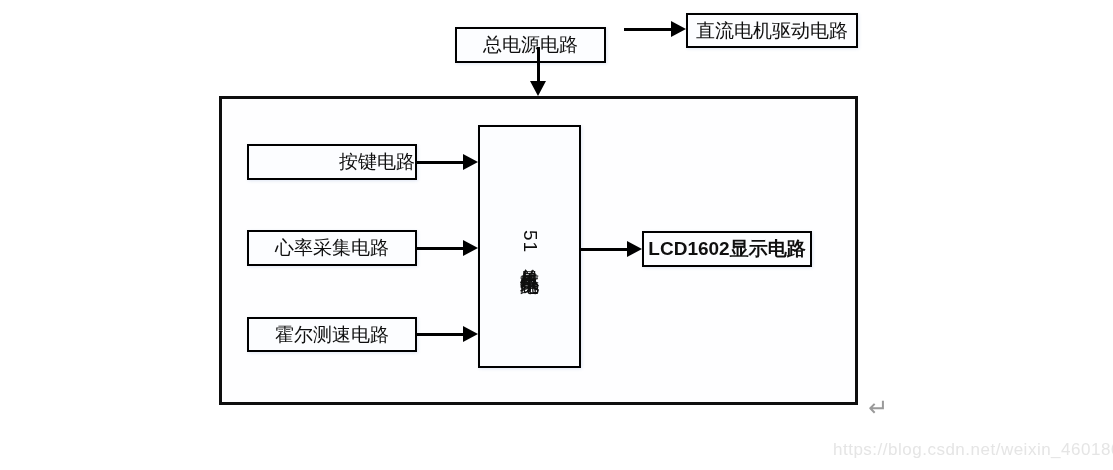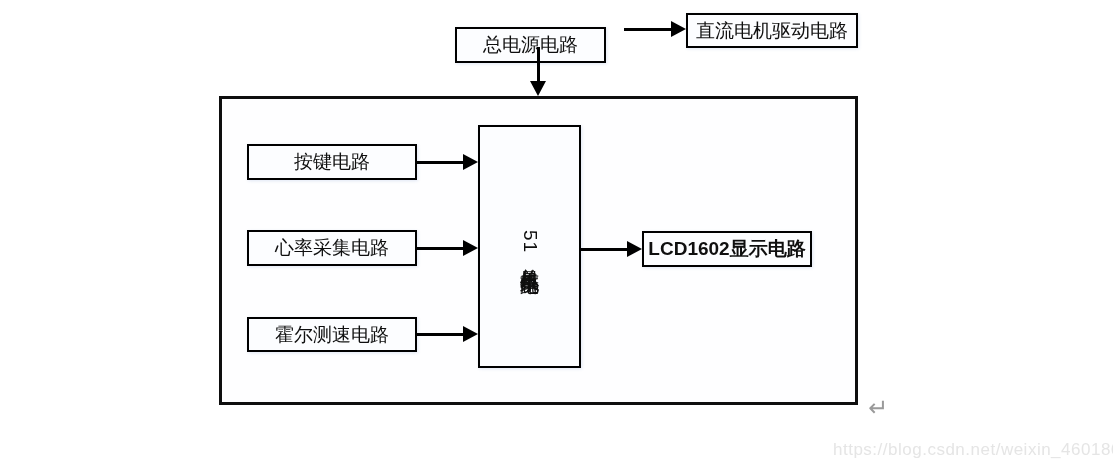--- a/index.html
+++ b/index.html
@@ -26,21 +26,21 @@
     display: flex;
     align-items: center;
     justify-content: center;
     font-size: 19px;
     color: #0f0f0f;
     box-shadow: 1px 1px 3px rgba(190,205,230,0.45);
     white-space: nowrap;
   }
   .node-power  { left: 455px; top: 11px;  width: 151px; height: 36px; margin-top: 16px; }
   .node-motor  { left: 686px; top: 13px;  width: 172px; height: 35px; }
-  .node-keypad { left: 247px; top: 144px; width: 170px; height: 36px; }
+  .node-keypad { left: 247px; top: 144px; width: 170px; height: 36px; justify-content: flex-end; }
   .node-heart  { left: 247px; top: 230px; width: 170px; height: 36px; }
   .node-hall   { left: 247px; top: 317px; width: 170px; height: 35px; }
   .node-lcd    { left: 642px; top: 231px; width: 170px; height: 36px; font-weight: bold; }
   .node-mcu    { left: 478px; top: 125px; width: 103px; height: 243px; }
   .node-mcu .vtext {
     writing-mode: vertical-rl;
     text-orientation: mixed;
     font-size: 19px;
     letter-spacing: 1px;
     color: #0f0f0f;

